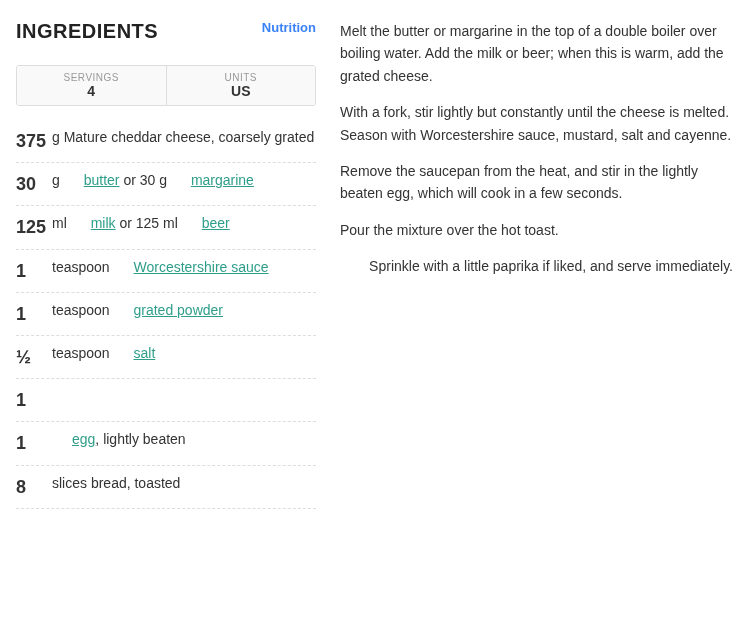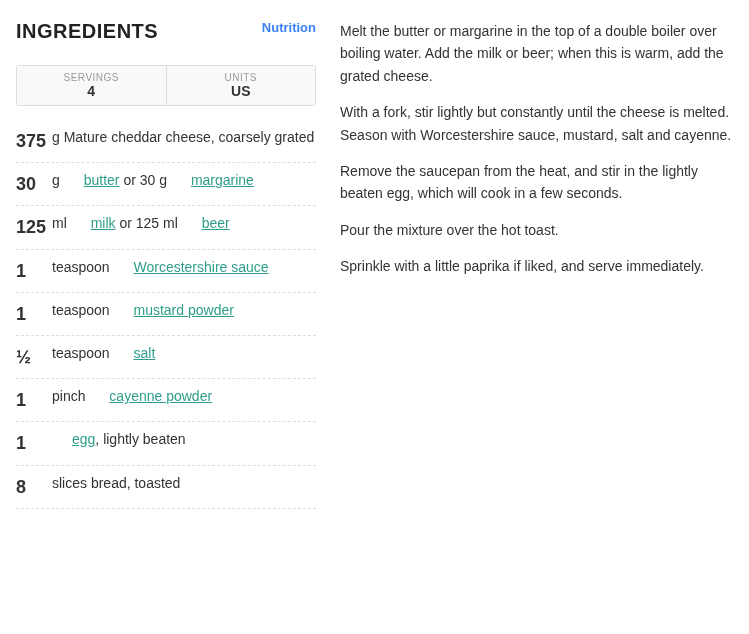--- a/index.html
+++ b/index.html
@@ -120,20 +120,21 @@
     }
     .direction-para {
       font-size: 14px;
       color: #333;
       line-height: 1.6;
       margin-bottom: 14px;
       font-family: Arial, sans-serif;
     }
     .direction-para:last-child {
       margin-bottom: 0;
+      text-align: right;
     }
   </style>
 </head>
 <body>
 
 <div class="container">
 
   <div class="left-panel">
     <div class="ingredients-header">
       <span class="section-title">INGREDIENTS</span>
@@ -166,31 +167,30 @@
       <span class="unit-desc">ml <a class="link" href="#">milk</a> or 125 ml <a class="link" href="#">beer</a></span>
     </div>
 
     <div class="ingredient-row">
       <span class="qty">1</span>
       <span class="unit-desc">teaspoon <a class="link" href="#">Worcestershire sauce</a></span>
     </div>
 
     <div class="ingredient-row">
       <span class="qty">1</span>
-      <span class="unit-desc">teaspoon <a class="link" href="#">mustard powder</a></span>
+      <span class="unit-desc">teaspoon <a class="link" href="#">grated powder</a></span>
     </div>
 
     <div class="ingredient-row">
       <span class="qty">½</span>
       <span class="unit-desc">teaspoon <a class="link" href="#">salt</a></span>
     </div>
 
     <div class="ingredient-row">
       <span class="qty">1</span>
-      <span class="unit-desc">pinch <a class="link" href="#">cayenne powder</a></span>
     </div>
 
     <div class="ingredient-row">
       <span class="qty">1</span>
       <span class="unit-desc"><a class="link" href="#">egg</a>, lightly beaten</span>
     </div>
 
     <div class="ingredient-row">
       <span class="qty">8</span>
       <span class="unit-desc">slices bread, toasted</span>

